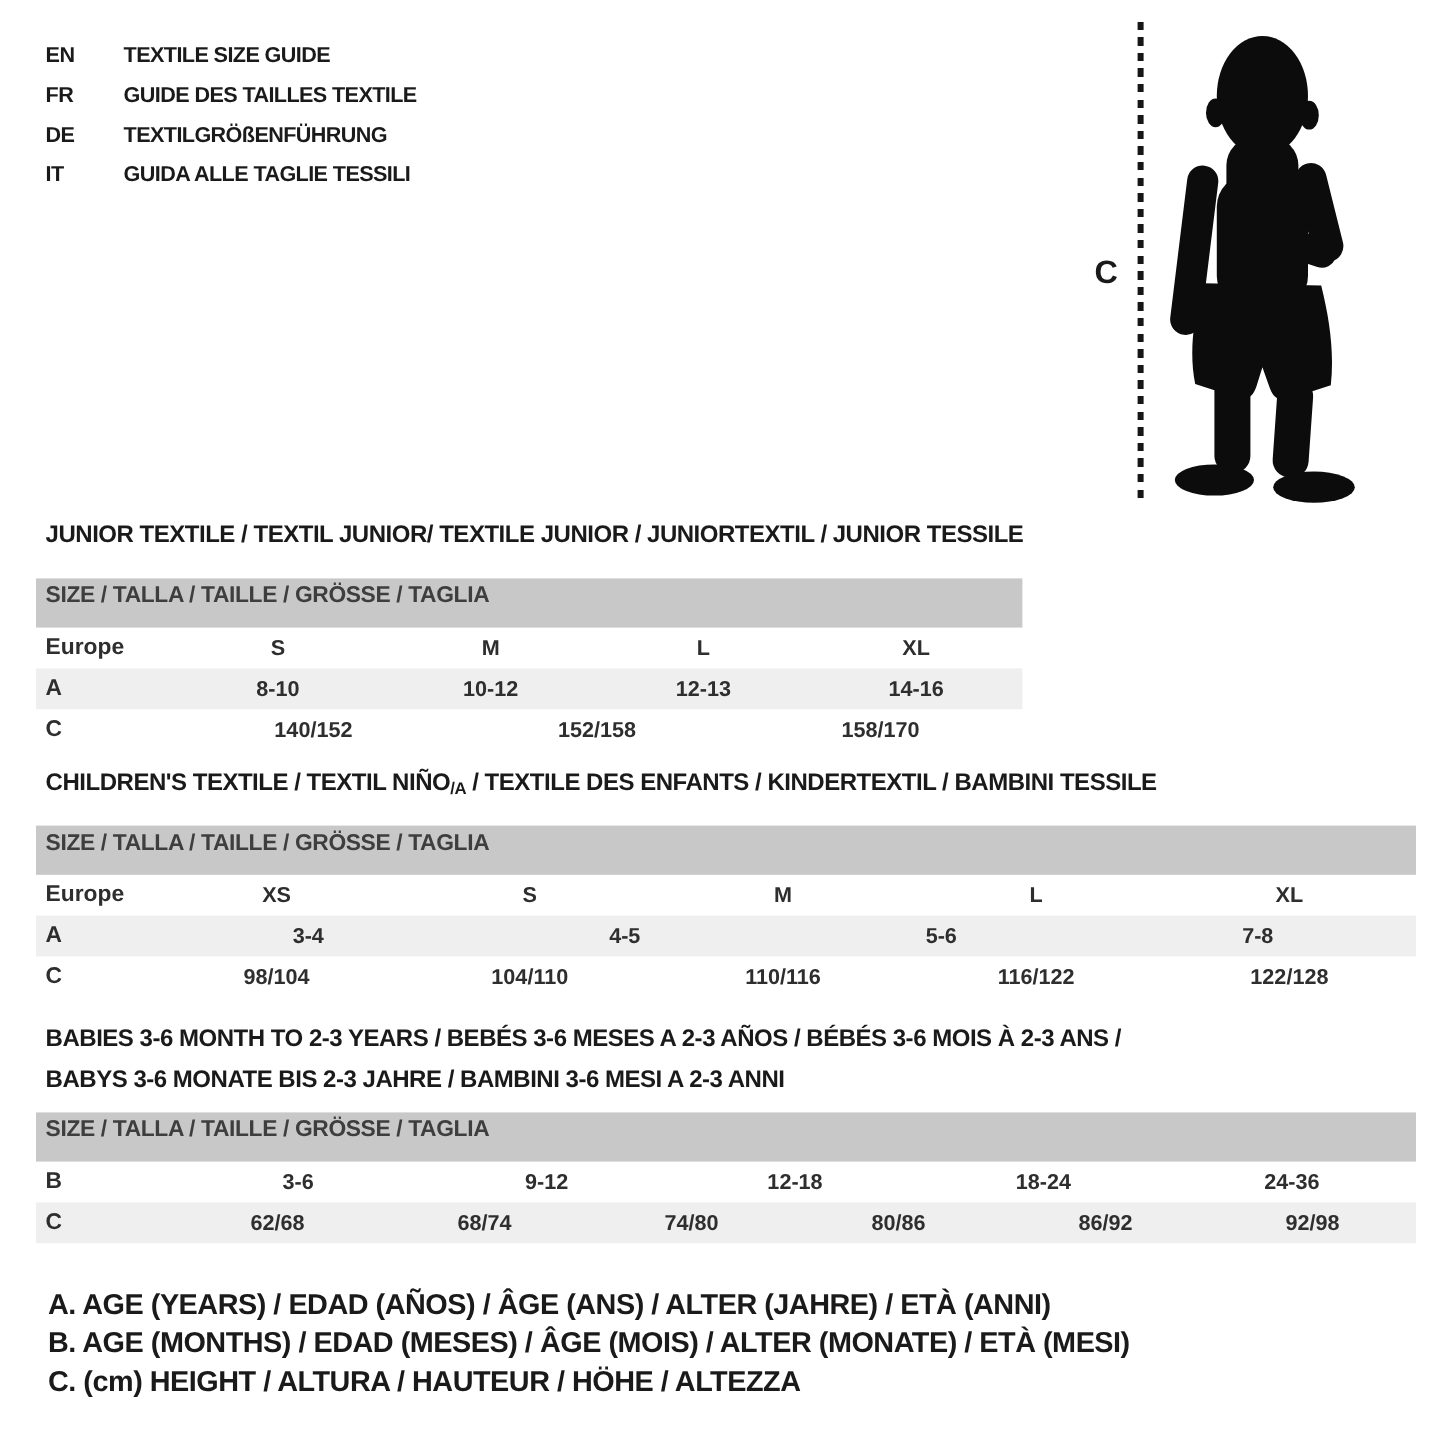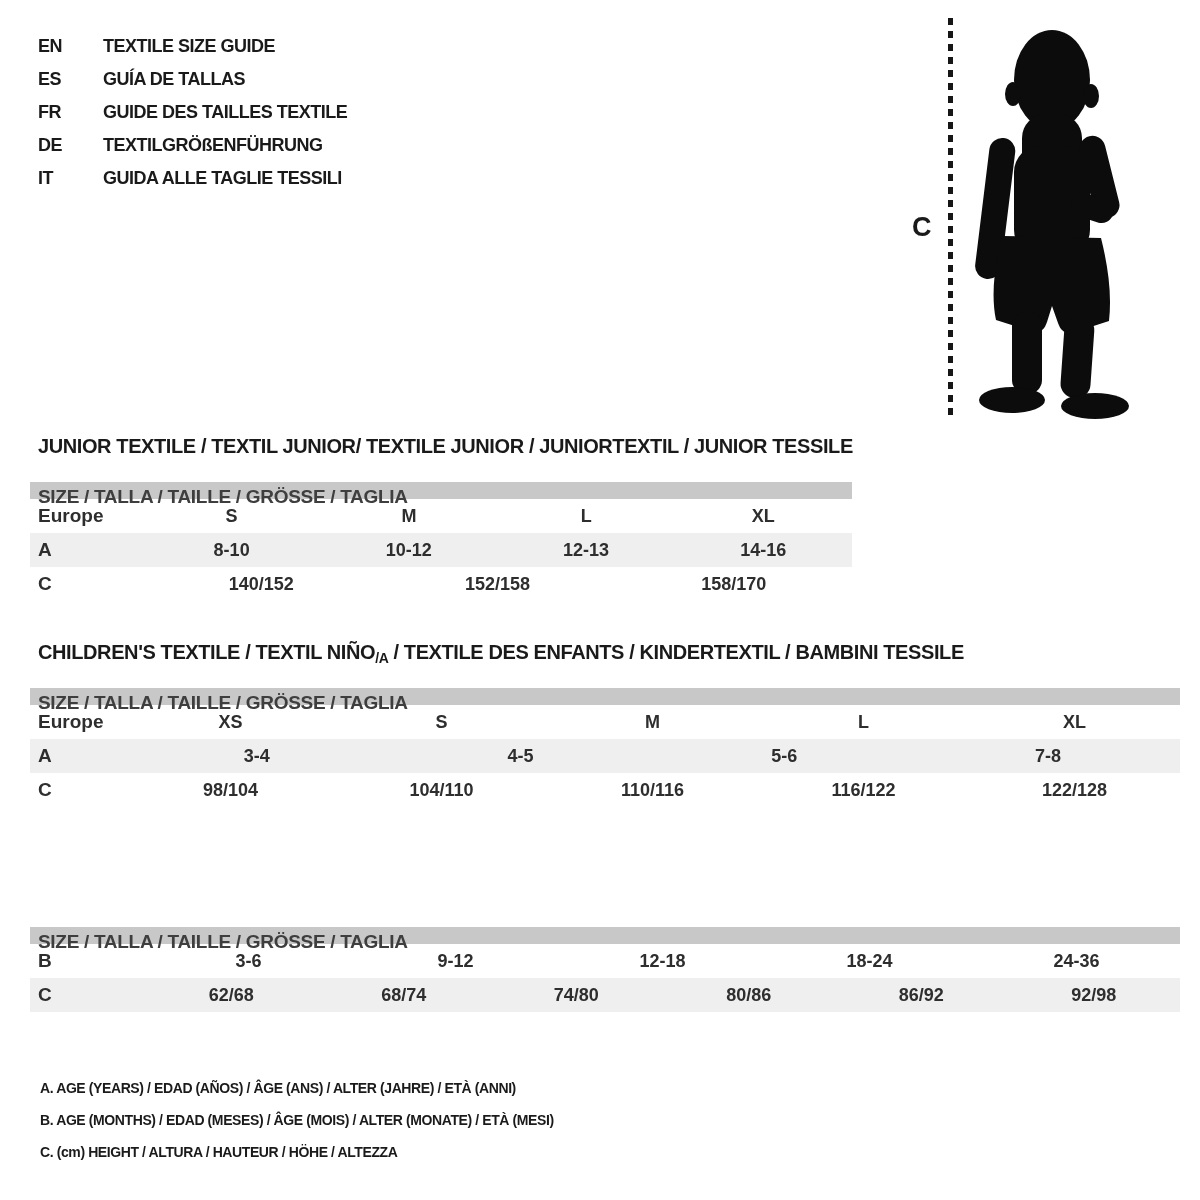--- a/index.html
+++ b/index.html
@@ -31,48 +31,44 @@
   #children-title { top:641px; }
   #babies-title   { top:849px; line-height:34px; }
   .sub-a { font-size:14px; vertical-align:-4px; }
 
   
   .table { position:absolute; left:30px; font-weight:bold; color:var(--table-text,#2e2e2e); }
   #junior-table   { top:482px; width:822px;  }
   #children-table { top:688px; width:1150px; }
   #babies-table   { top:927px; width:1150px; }
   .size-bar {
-    height:17px; line-height:29px; padding-left:8px;
+    height:41px; line-height:29px; padding-left:8px;
     background:var(--size-bar-bg,#c8c8c8); color:var(--size-bar-text,#3e3e3e);
     font-size:19px; letter-spacing:-0.3px;
   }
   .tr { display:flex; height:34px; line-height:34px; font-size:19px; background:transparent; }
   .tr.stripe { background:var(--row-stripe-bg,#efefef); }
   .tl { padding-left:8px; text-align:left; flex:0 0 auto; }
   #junior-table   .tl { width:113px; }
   #children-table .tl { width:95px;  }
   #babies-table   .tl { width:115px; }
   .td { flex:1 1 0; text-align:center; font-size:18px; }
 
   
-  .footnotes { position:absolute; left:40px; top:1072px; font-size:14px; font-weight:bold; letter-spacing:-0.4px; line-height:32px; white-space:nowrap; }
+  .footnotes { position:absolute; left:40px; top:1072px; font-size:24px; font-weight:bold; letter-spacing:-0.4px; line-height:32px; white-space:nowrap; }
 </style>
 </head>
 <body>
 
 <div class="page">
 
   <div class="langs">
     <div class="lang-row">
       <span class="lang-code">EN</span>
       <span>TEXTILE SIZE GUIDE</span>
-    </div>
-    <div class="lang-row">
-      <span class="lang-code">ES</span>
-      <span>GUÍA DE TALLAS</span>
     </div>
     <div class="lang-row">
       <span class="lang-code">FR</span>
       <span>GUIDE DES TAILLES TEXTILE</span>
     </div>
     <div class="lang-row">
       <span class="lang-code">DE</span>
       <span>TEXTILGRÖßENFÜHRUNG</span>
     </div>
     <div class="lang-row">
@@ -149,20 +145,24 @@
     <div class="tr">
       <div class="tl">C</div>
       <div class="td">98/104</div>
       <div class="td">104/110</div>
       <div class="td">110/116</div>
       <div class="td">116/122</div>
       <div class="td">122/128</div>
     </div>
   </div>
 
+  <div class="section-title" id="babies-title">
+    <div>BABIES 3-6 MONTH TO 2-3 YEARS / BEBÉS 3-6 MESES A 2-3 AÑOS / BÉBÉS 3-6 MOIS À 2-3 ANS /</div>
+    <div>BABYS 3-6 MONATE BIS 2-3 JAHRE / BAMBINI 3-6 MESI A 2-3 ANNI</div>
+  </div>
   <div class="table" id="babies-table">
     <div class="size-bar">SIZE / TALLA / TAILLE / GRÖSSE / TAGLIA</div>
     <div class="tr">
       <div class="tl">B</div>
       <div class="td">3-6</div>
       <div class="td">9-12</div>
       <div class="td">12-18</div>
       <div class="td">18-24</div>
       <div class="td">24-36</div>
     </div>

